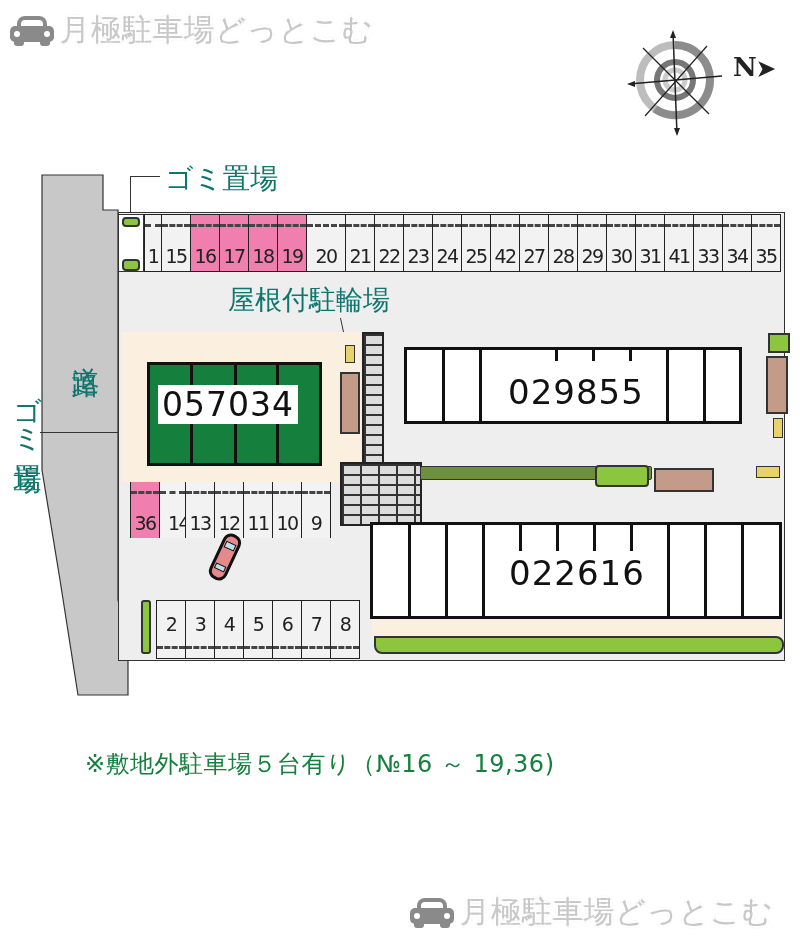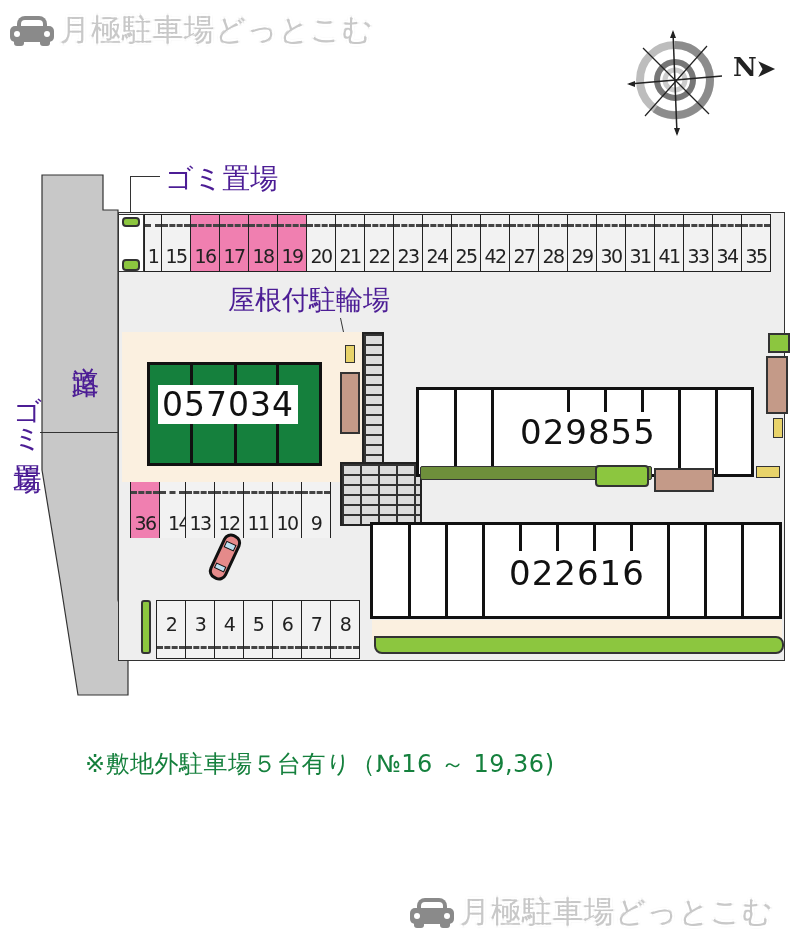--- a/index.html
+++ b/index.html
@@ -30,21 +30,21 @@
   .lot { background:#eeeeee; border:1.5px solid #333; }
   .spaces-row { display:flex; }
   .space { border-right:1.5px solid #222; box-sizing:border-box; position:relative;
            display:flex; align-items:flex-end; justify-content:center; background:#f2f2f2;
            font-size:19px; letter-spacing:-1.5px; padding-bottom:4px; }
   .space.pink { background:#f07fb0; }
   .space .dash { position:absolute; top:9px; left:0; right:0; border-top:3px dashed #444; }
   .space.bottomdash .dash { top:auto; bottom:9px; }
   .space.bottomdash { align-items:flex-start; padding-top:12px; padding-bottom:0; }
 
-  .label { font-size:26px; color:#4c1d95; }
+  .label { font-size:26px; color:#0f766e; }
   .building { background:#fff; border:3px solid #111; box-sizing:border-box; }
   .bld-num { background:#fff; font-size:34px; padding:0 6px; color:#111; letter-spacing:1px; }
   .unit-line { position:absolute; top:0; bottom:0; width:3px; background:#111; }
   .brick { background-color:#dcdcdc;
            background-image:
              linear-gradient(#333 2px, transparent 2px),
              linear-gradient(90deg, #333 2px, transparent 2px);
            background-size:18px 10px, 18px 20px; border:2px solid #222; }
   .tan { background:#fbf0e0; }
   .green { background:#8cc63f; border:2px solid #333; }
@@ -121,21 +121,21 @@
       <span>17</span>
     </div>
     <div class="space pink" style="width: 29px;">
       <div class="dash"></div>
       <span>18</span>
     </div>
     <div class="space pink" style="width: 29px;">
       <div class="dash"></div>
       <span>19</span>
     </div>
-    <div class="space" style="width: 29px;">
+    <div class="space" style="width: 39px;">
       <div class="dash"></div>
       <span>20</span>
     </div>
     <div class="space" style="width: 29px;">
       <div class="dash"></div>
       <span>21</span>
     </div>
     <div class="space" style="width: 29px;">
       <div class="dash"></div>
       <span>22</span>
@@ -205,21 +205,21 @@
   <div class="unit-line" style="left:126px;"></div>
   <div class="abs bld-num" style="left:8px; top:20px; padding:0 4px; font-size:33px;">057034</div>
 </div>
 
 <div class="abs brown" style="left:340px; top:372px; width:16px; height:58px;"></div>
 <div class="abs" style="left:345px; top:345px; width:8px; height:16px; background:#e8d36a; border:1.5px solid #333;"></div>
 
 <div class="abs brick" style="left:362px; top:332px; width:18px; height:150px;"></div>
 <div class="abs brick" style="left:340px; top:462px; width:78px; height:60px;"></div>
 
-<div class="abs building" style="left:416px; top:347px; width:338px; height:90px;margin-top:40px;">
+<div class="abs building" style="left:404px; top:347px; width:338px; height:77px;">
   <div class="unit-line" style="left:35px;"></div>
   <div class="unit-line" style="left:72px;"></div>
   <div class="unit-line" style="left:148px; top:0; bottom:60px;"></div>
   <div class="unit-line" style="left:185px; top:0; bottom:60px;"></div>
   <div class="unit-line" style="left:222px; top:0; bottom:60px;"></div>
   <div class="unit-line" style="left:259px;"></div>
   <div class="unit-line" style="left:296px;"></div>
   <div class="abs bld-num" style="left:95px; top:22px;">029855</div>
 </div>
 

